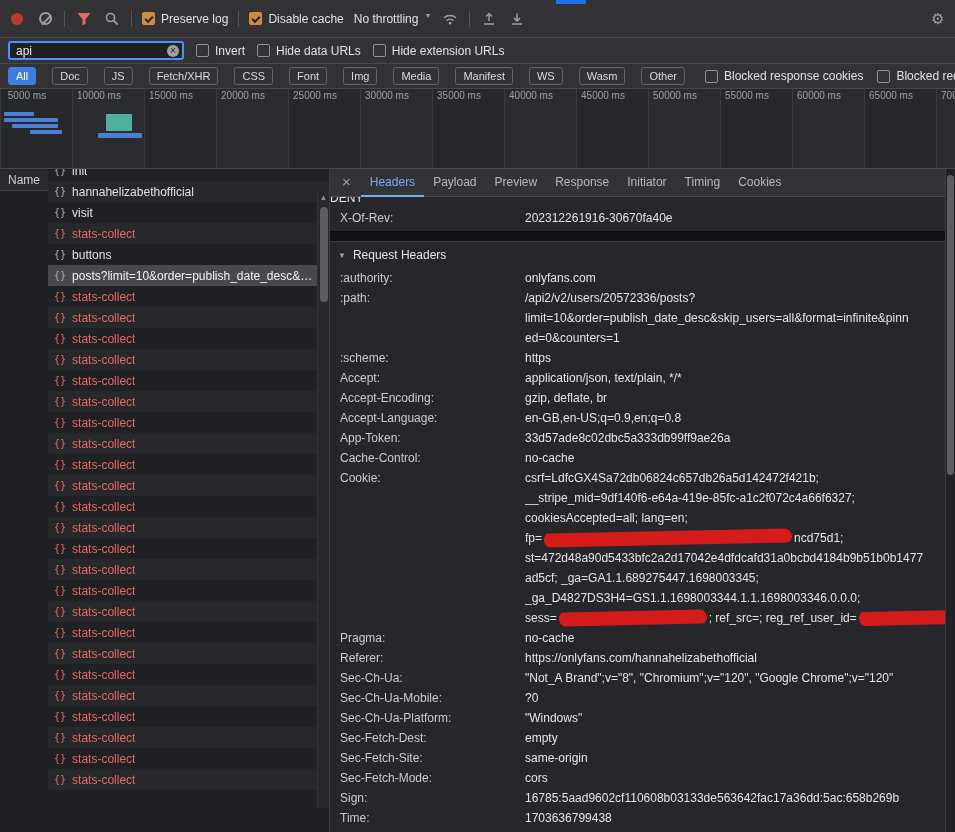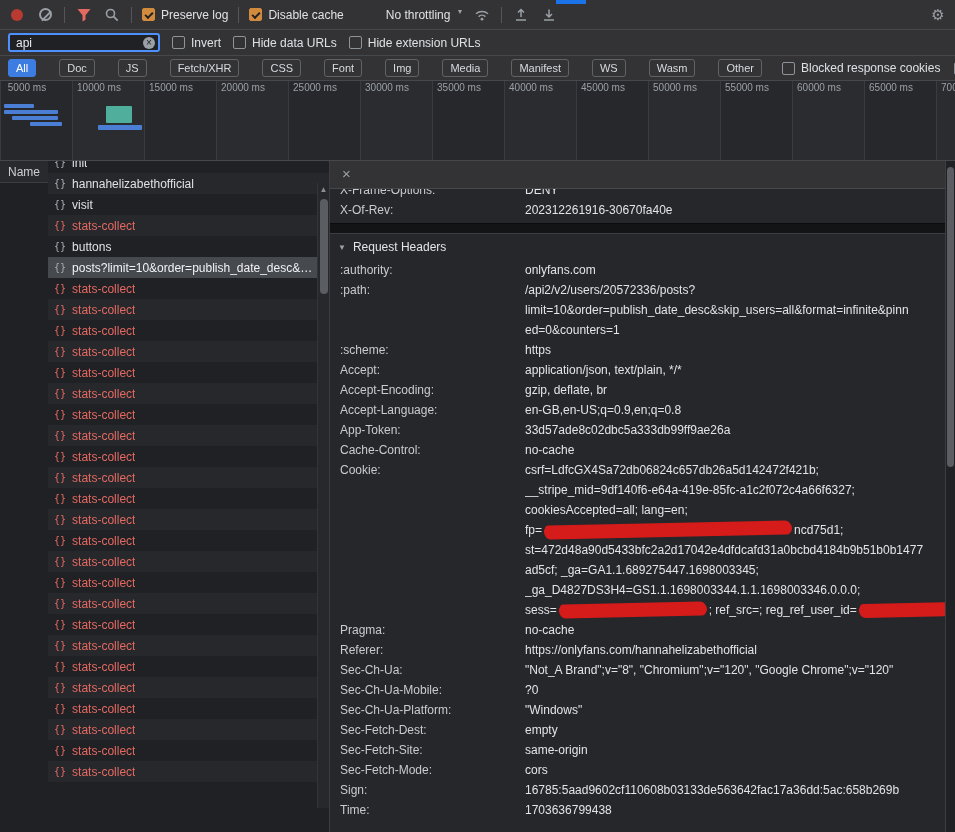--- a/index.html
+++ b/index.html
@@ -7,45 +7,45 @@
   body {
     width:955px; height:832px; overflow:hidden;
     background:#202124; color:#dfe1e5;
     font-family:"Liberation Sans","DejaVu Sans",sans-serif;
     font-size:12px;
   }
   .devtools { position:relative; width:955px; height:832px; display:flex; flex-direction:column; }
 
   
   .bar { background:#333336; border-bottom:1px solid #47484c; display:flex; align-items:center; padding:0 8px; flex:0 0 auto; }
-  .toolbar { height:30px; gap:10px; }
+  .toolbar { height:38px; gap:10px; }
   .filterbar { height:26px; gap:12px; }
   .chipbar { height:25px; gap:6px; }
   .sep { width:1px; height:16px; background:#55565a; flex:0 0 auto; }
   .spacer { flex:1; }
   .ic { display:inline-flex; align-items:center; justify-content:center; width:18px; height:18px; flex:0 0 auto; }
   .rec-dot { width:12px; height:12px; border-radius:50%; background:#b83a31; }
   .block-c { width:13px; height:13px; border:2px solid #9aa0a6; border-radius:50%; position:relative; }
   .block-c::after { content:""; position:absolute; left:-1px; top:4.5px; width:13px; height:2px; background:#9aa0a6; transform:rotate(-45deg); }
   svg.icon { width:16px; height:16px; }
   .caret { font-size:7px; color:#9aa0a6; }
   .gear-glyph { font-size:15px; color:#9aa0a6; line-height:1; }
   .top-strip { position:absolute; left:556px; top:0; width:30px; height:4px; background:#1a73e8; z-index:5; }
 
   
   .cb-group { display:flex; align-items:center; gap:6px; font-size:12px; color:#dfe1e5; white-space:nowrap; }
   .cb { width:13px; height:13px; border:1.5px solid #8f939a; border-radius:2px; display:inline-block; position:relative; flex:0 0 auto; }
   .cb.checked { background:var(--checkbox-orange,#d28a3d); border-color:var(--checkbox-orange,#d28a3d); }
   .cb.checked::after { content:""; position:absolute; left:2px; top:2.5px; width:6px; height:3px;
     border-left:2px solid #202124; border-bottom:2px solid #202124; transform:rotate(-45deg); }
-  .throttle { display:flex; align-items:flex-start; gap:6px; color:#dfe1e5;margin-left:32px; }
+  .throttle { display:flex; align-items:flex-start; gap:6px; color:#dfe1e5; }
 
   
   .input-wrap { position:relative; flex:0 0 auto; }
-  .filter-input { width:152px; height:19px; background:#202124; border:2px solid #4d90fe; border-radius:3px;
+  .filter-input { width:176px; height:19px; background:#202124; border:2px solid #4d90fe; border-radius:3px;
     color:#e8eaed; font-size:12px; padding:0 18px 0 6px; outline:none; font-family:inherit; }
   .clear-ic { position:absolute; right:5px; top:50%; transform:translateY(-50%); width:12px; height:12px;
     border-radius:50%; background:#9aa0a6; color:#202124; font-size:10px; line-height:12px; text-align:center; }
 
   
   .chip { font-size:11px; color:#d7dade; border:1px solid #5f6368; border-radius:3px; padding:2.5px 7px; line-height:1; white-space:nowrap; }
   .chip.selected { background:var(--accent-blue,#3d7ce0); border-color:var(--accent-blue,#3d7ce0); color:#fff; }
   .chip-cbs { display:flex; gap:14px; margin-left:14px; }
 
   
@@ -185,21 +185,21 @@
       <span class="cb"></span>
       <span>Hide data URLs</span>
     </label>
     <label class="cb-group">
       <span class="cb"></span>
       <span>Hide extension URLs</span>
     </label>
   </div>
 
   <div class="bar chipbar">
-    <span id="chip-row" style="display:flex;gap:23px;">
+    <span id="chip-row" style="display:flex;gap:16px;">
         <div class="chip selected">All</div>
         <div class="chip">Doc</div>
         <div class="chip">JS</div>
         <div class="chip">Fetch/XHR</div>
         <div class="chip">CSS</div>
         <div class="chip">Font</div>
         <div class="chip">Img</div>
         <div class="chip">Media</div>
         <div class="chip">Manifest</div>
         <div class="chip">WS</div>
@@ -381,25 +381,33 @@
       </div>
       <div class="vscroll left-sb">
         <div class="scroll-arrow">▲</div>
         <div class="thumb"></div>
       </div>
     </div>
 
     <div class="right">
       <div class="tabs">
         <span class="close-x">×</span>
+        <span id="tab-row" style="display:flex;">
+            <div class="tab selected">Headers</div>
+            <div class="tab">Payload</div>
+            <div class="tab">Preview</div>
+            <div class="tab">Response</div>
+            <div class="tab">Initiator</div>
+            <div class="tab">Timing</div>
+            <div class="tab">Cookies</div>
+          </span>
       </div>
       <div class="detail-scroll">
         <div id="detail-rows">
             <div class="h-row">
-              <span class="h-key">X-Frame-Options:</span>
               <div class="h-val">
                 <div class="v-line">DENY</div>
               </div>
             </div>
             <div class="h-row">
               <span class="h-key">X-Of-Rev:</span>
               <div class="h-val">
                 <div class="v-line">202312261916-30670fa40e</div>
               </div>
             </div>

